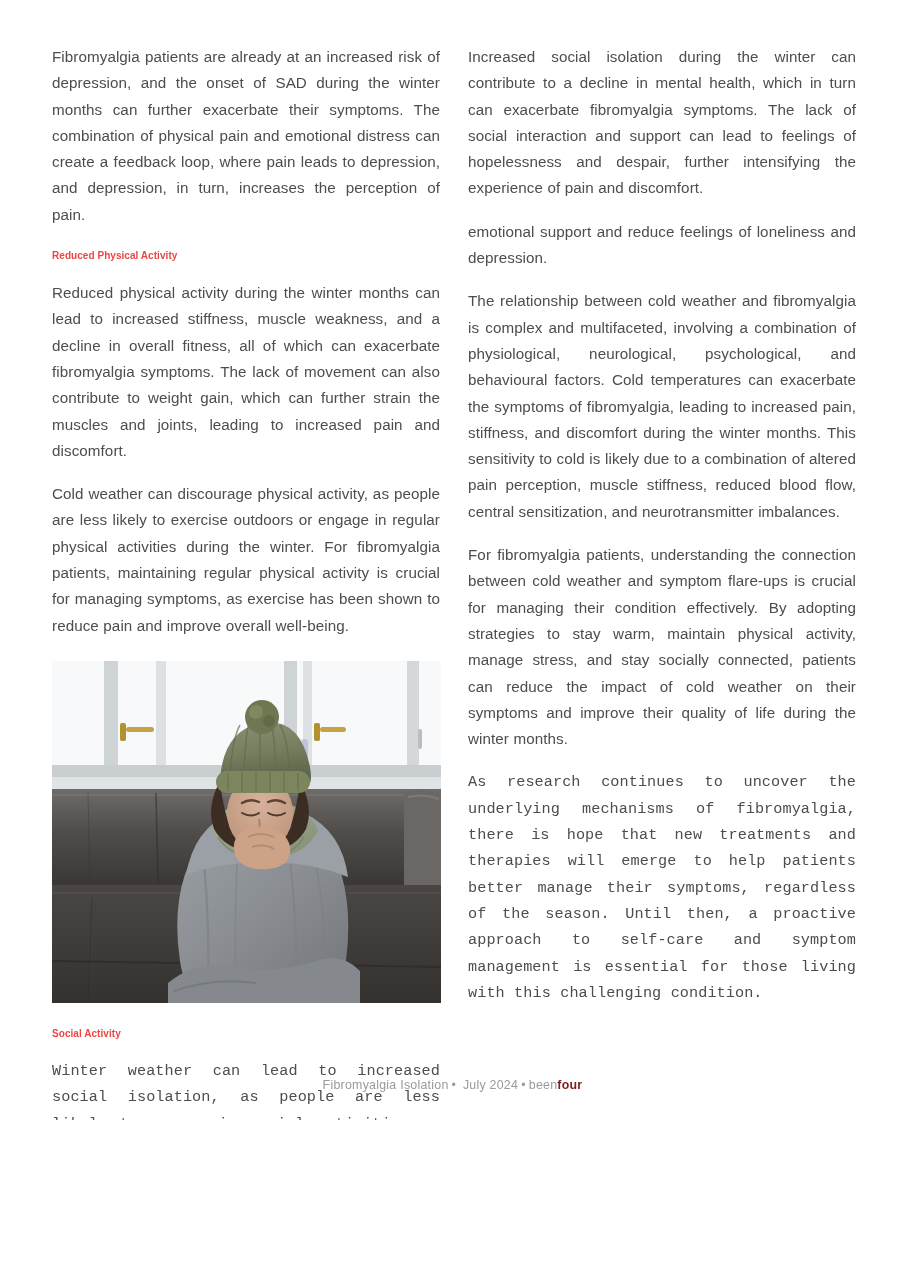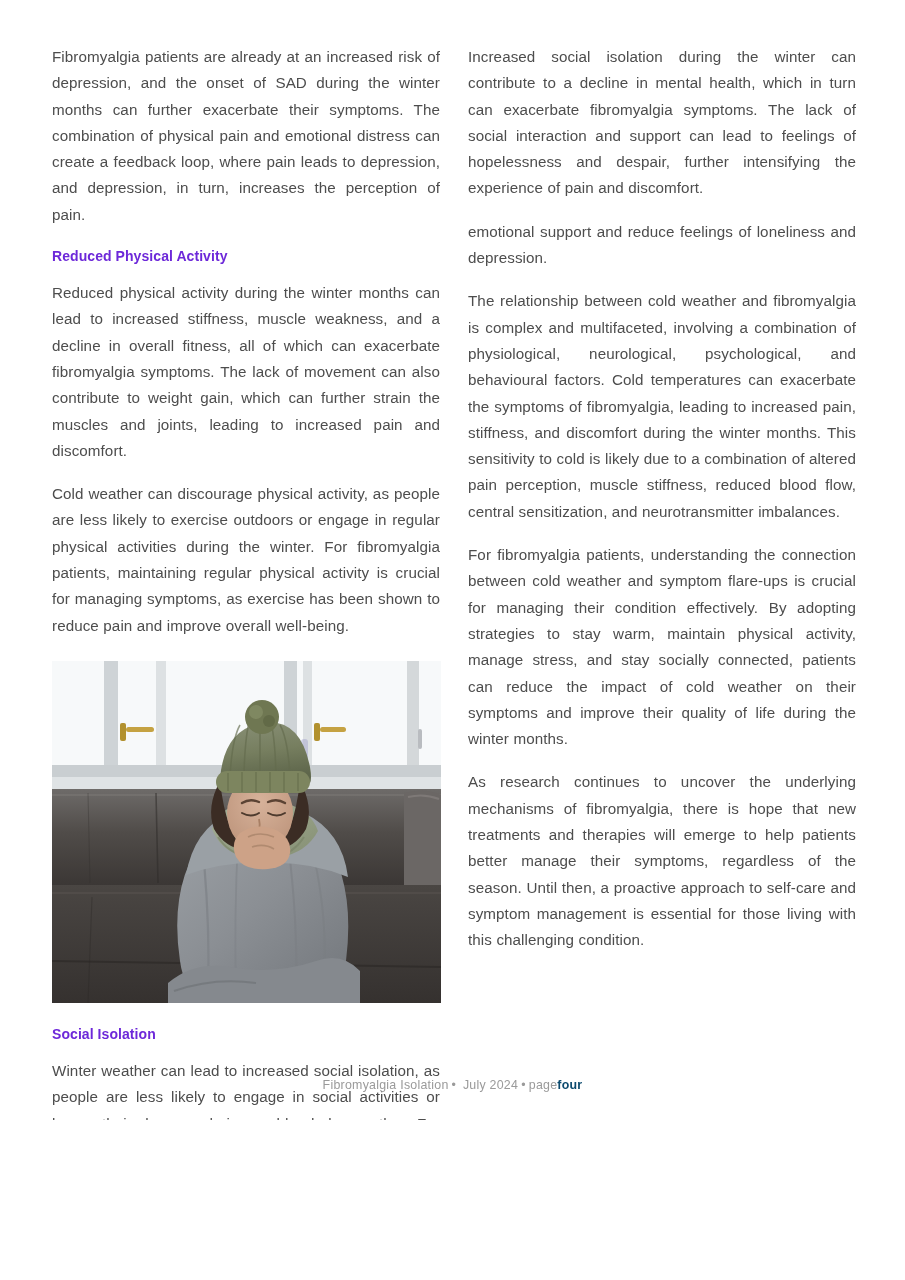--- a/index.html
+++ b/index.html
@@ -33,27 +33,27 @@
     margin: 0 0 17px 0;
     font-size: 15.2px;
     line-height: 26.3px;
     color: #4d4d4d;
     text-align: justify;
     -webkit-hyphens: none;
     hyphens: none;
     letter-spacing: 0.005em;
     word-spacing: 0.01em;
   }
-  p.body.last { margin-bottom: 0; }
+  p.body.last { margin-bottom: 0; font-family: Liberation Mono, monospace; }
   h3.subhead {
     margin: 4px 0 13px 0;
-    font-size: 14px;
+    font-size: 10px;
     line-height: 22px;
     font-weight: bold;
-    color: #6d28d9;
+    color: #ef4444;
     letter-spacing: 0.005em;
   }
   .figure {
     margin: 22px 0 20px 0;
     width: 389px;
     height: 342px;
     position: relative;
     overflow: hidden;
     background: #e8eaec;
   }
@@ -64,21 +64,21 @@
     left: 0;
     right: 0;
     bottom: 26px;
     text-align: center;
     font-size: 12.4px;
     color: #9a9a9a;
     letter-spacing: 0.02em;
     line-height: 18px;
   }
   .footer .pg-word { color: #9a9a9a; }
-  .footer .pg-num { font-weight: bold; color: #0c4a6e; }
+  .footer .pg-num { font-weight: bold; color: #7f1d1d; }
   .footer .sep { padding: 0 3px; }
 </style>
 </head>
 <body>
 
 <div class="page">
 
   <div class="columns">
 
     <div class="col">
@@ -216,36 +216,36 @@
             <path d="M232 111 L232 131"></path>
               <path d="M246 112 L246 130"></path>
           </g>
 
           <circle cx="210" cy="56" r="17" fill="#6f7752"></circle>
           <circle cx="204" cy="51" r="7" fill="#838b64" opacity="0.85"></circle>
           <circle cx="217" cy="60" r="6" fill="#5f6745" opacity="0.8"></circle>
         </svg>
       </div>
 
-      <h3 class="subhead">Social Isolation</h3>
+      <h3 class="subhead">Social Activity</h3>
 
       <p class="body last">Winter weather can lead to increased social isolation, as people are less likely to engage in social activities or leave their homes during cold, dark months. For fibromyalgia patients, social support is an important aspect of managing the condition, as it can provide</p>
     </div>
 
     <div class="col">
 
       <p class="body">Increased social isolation during the winter can contribute to a decline in mental health, which in turn can exacerbate fibromyalgia symptoms. The lack of social interaction and support can lead to feelings of hopelessness and despair, further intensifying the experience of pain and discomfort.</p>
 
       <p class="body">emotional support and reduce feelings of loneliness and depression.</p>
 
       <p class="body">The relationship between cold weather and fibromyalgia is complex and multifaceted, involving a combination of physiological, neurological, psychological, and behavioural factors. Cold temperatures can exacerbate the symptoms of fibromyalgia, leading to increased pain, stiffness, and discomfort during the winter months. This sensitivity to cold is likely due to a combination of altered pain perception, muscle stiffness, reduced blood flow, central sensitization, and neurotransmitter imbalances.</p>
 
       <p class="body">For fibromyalgia patients, understanding the connection between cold weather and symptom flare-ups is crucial for managing their condition effectively. By adopting strategies to stay warm, maintain physical activity, manage stress, and stay socially connected, patients can reduce the impact of cold weather on their symptoms and improve their quality of life during the winter months.</p>
 
       <p class="body last">As research continues to uncover the underlying mechanisms of fibromyalgia, there is hope that new treatments and therapies will emerge to help patients better manage their symptoms, regardless of the season. Until then, a proactive approach to self-care and symptom management is essential for those living with this challenging condition.</p>
     </div>
   </div>
 
   <div class="footer">
-    <span>Fibromyalgia Isolation</span><span class="sep">•</span>&nbsp;<span>July 2024</span><span class="sep">•</span><span class="pg-word">page</span><span class="pg-num">four</span>
+    <span>Fibromyalgia Isolation</span><span class="sep">•</span>&nbsp;<span>July 2024</span><span class="sep">•</span><span class="pg-word">been</span><span class="pg-num">four</span>
   </div>
 
 </div>
 
 </body></html>

